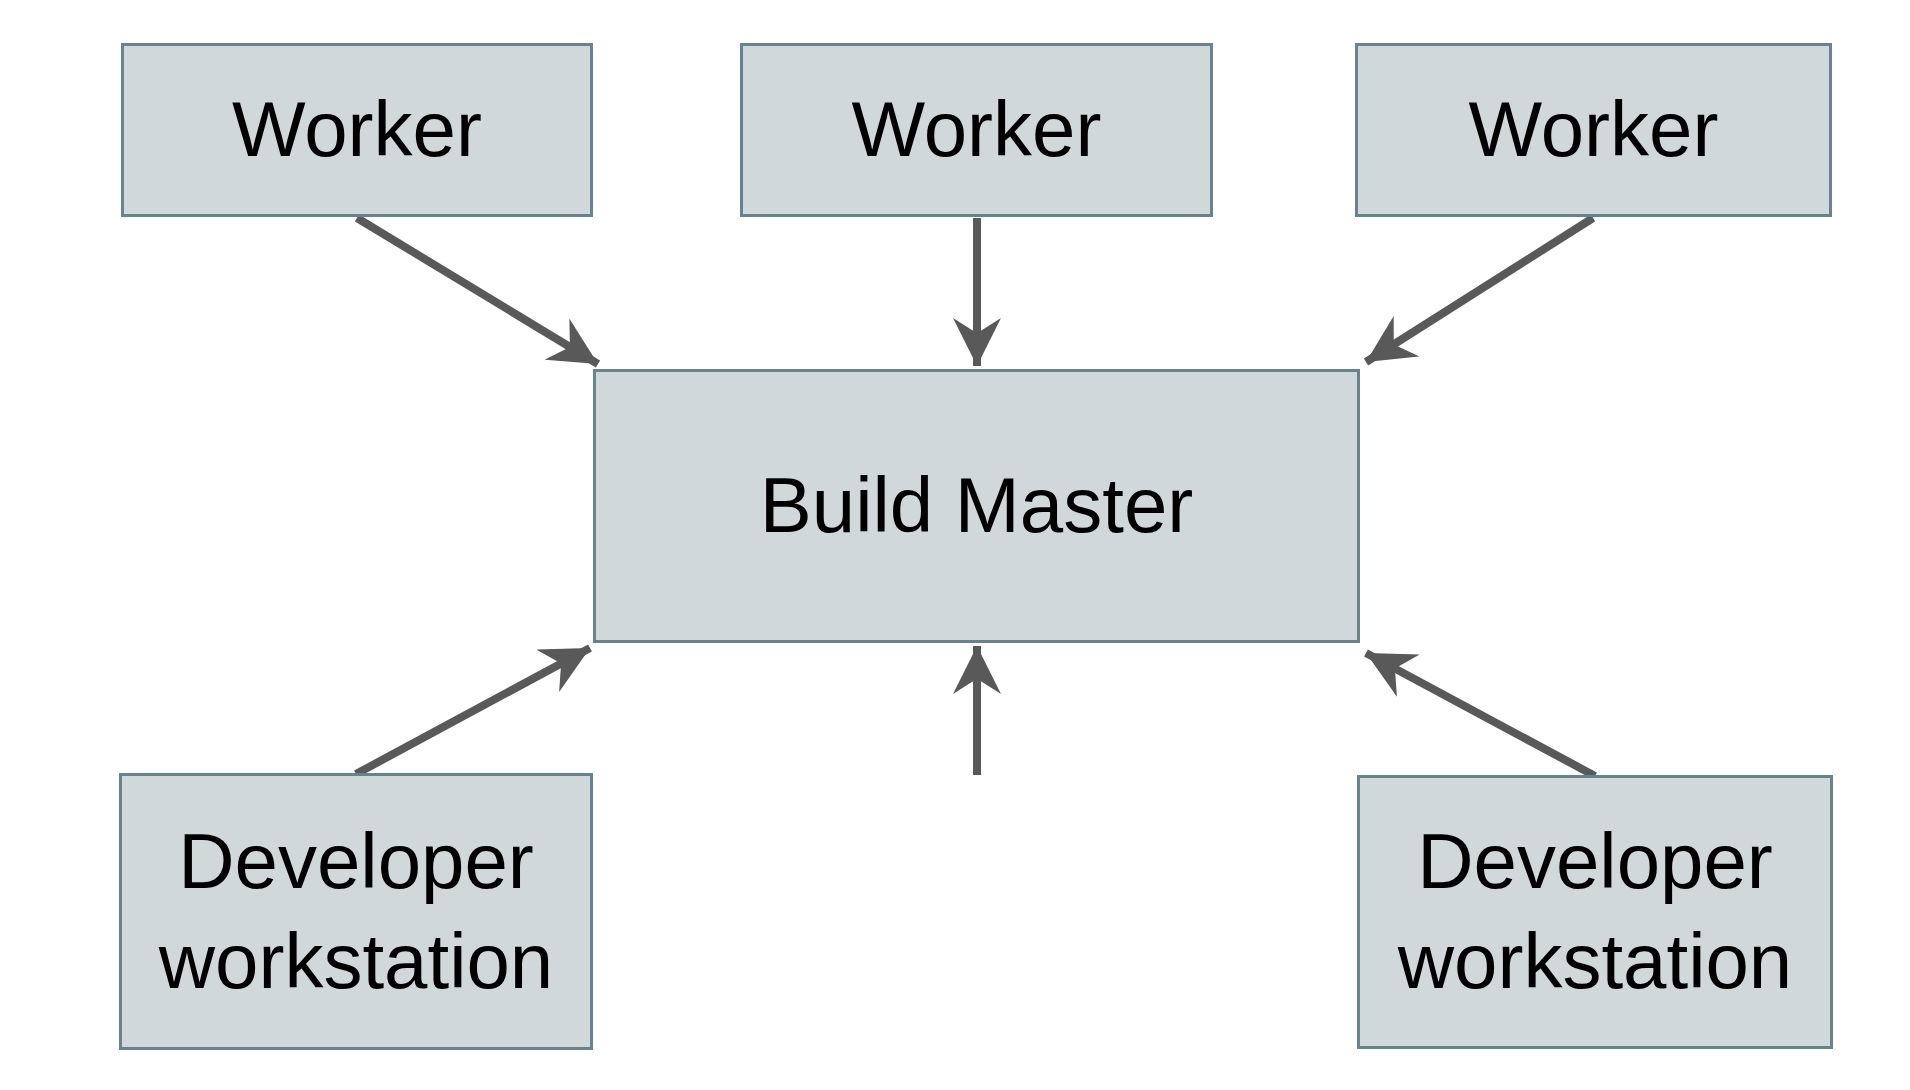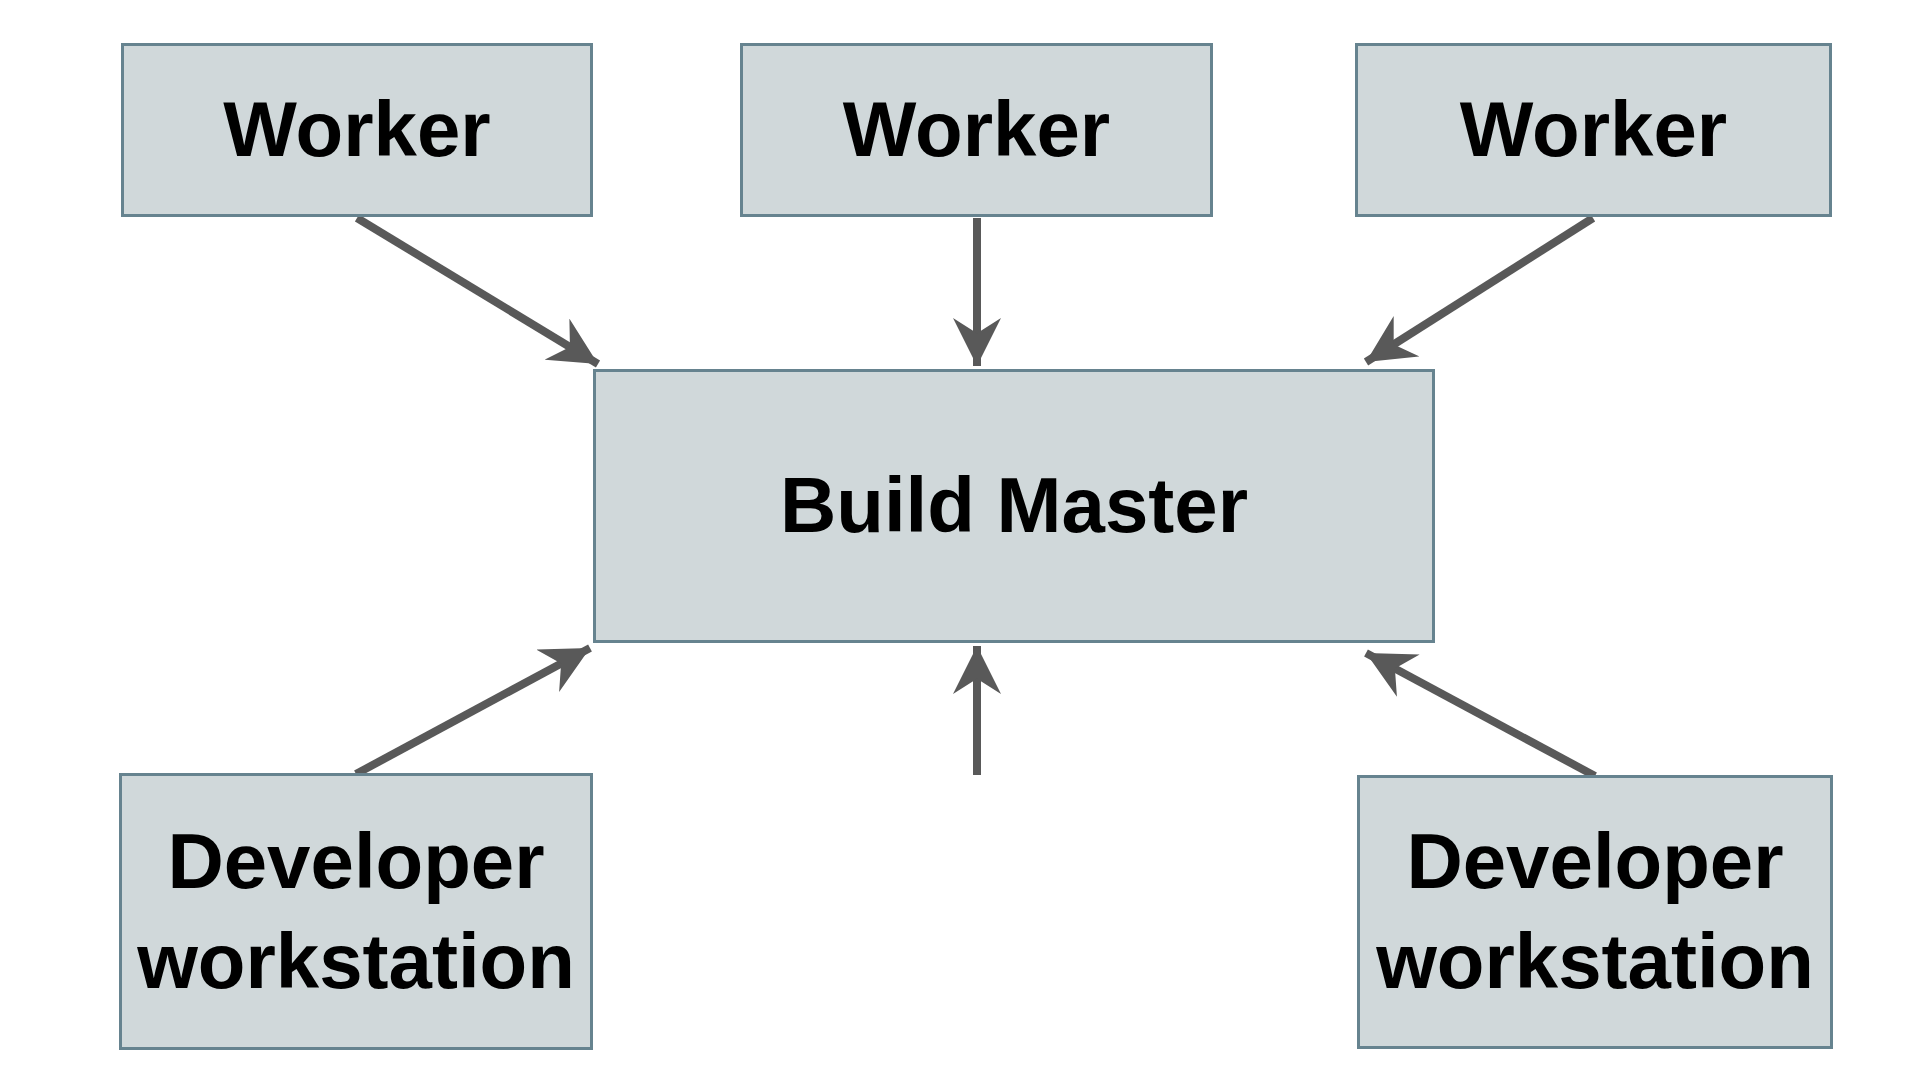--- a/index.html
+++ b/index.html
@@ -37,21 +37,21 @@
     box-sizing: border-box;
     background: var(--node-fill, #d0d8da);
     border: 3px solid var(--node-border, #66838f);
     display: flex;
     align-items: center;
     justify-content: center;
     text-align: center;
     color: var(--text-color, #000000);
     font-size: 78px;
     line-height: 1.28;
-    font-weight: 700;
+    font-weight: 400;
   }
   .node-label {
     display: block;
     padding: 0 10px;
   }
 </style>
 </head>
 <body>
 
 <div class="canvas">
@@ -75,21 +75,21 @@
   </div>
 
   <div class="node" style="left:740px; top:43px; width:473px; height:174px;">
     <span class="node-label">Worker</span>
   </div>
 
   <div class="node" style="left:1355px; top:43px; width:477px; height:174px;">
     <span class="node-label">Worker</span>
   </div>
 
-  <div class="node" style="left:593px; top:369px; width:842px; height:274px;">
+  <div class="node" style="left:593px; top:369px; width:767px; height:274px;">
     <span class="node-label">Build Master</span>
   </div>
 
   <div class="node" style="left:119px; top:773px; width:474px; height:277px;">
     <span class="node-label">Developer workstation</span>
   </div>
 
 
   <div class="node" style="left:1357px; top:775px; width:476px; height:274px;">
     <span class="node-label">Developer workstation</span>

